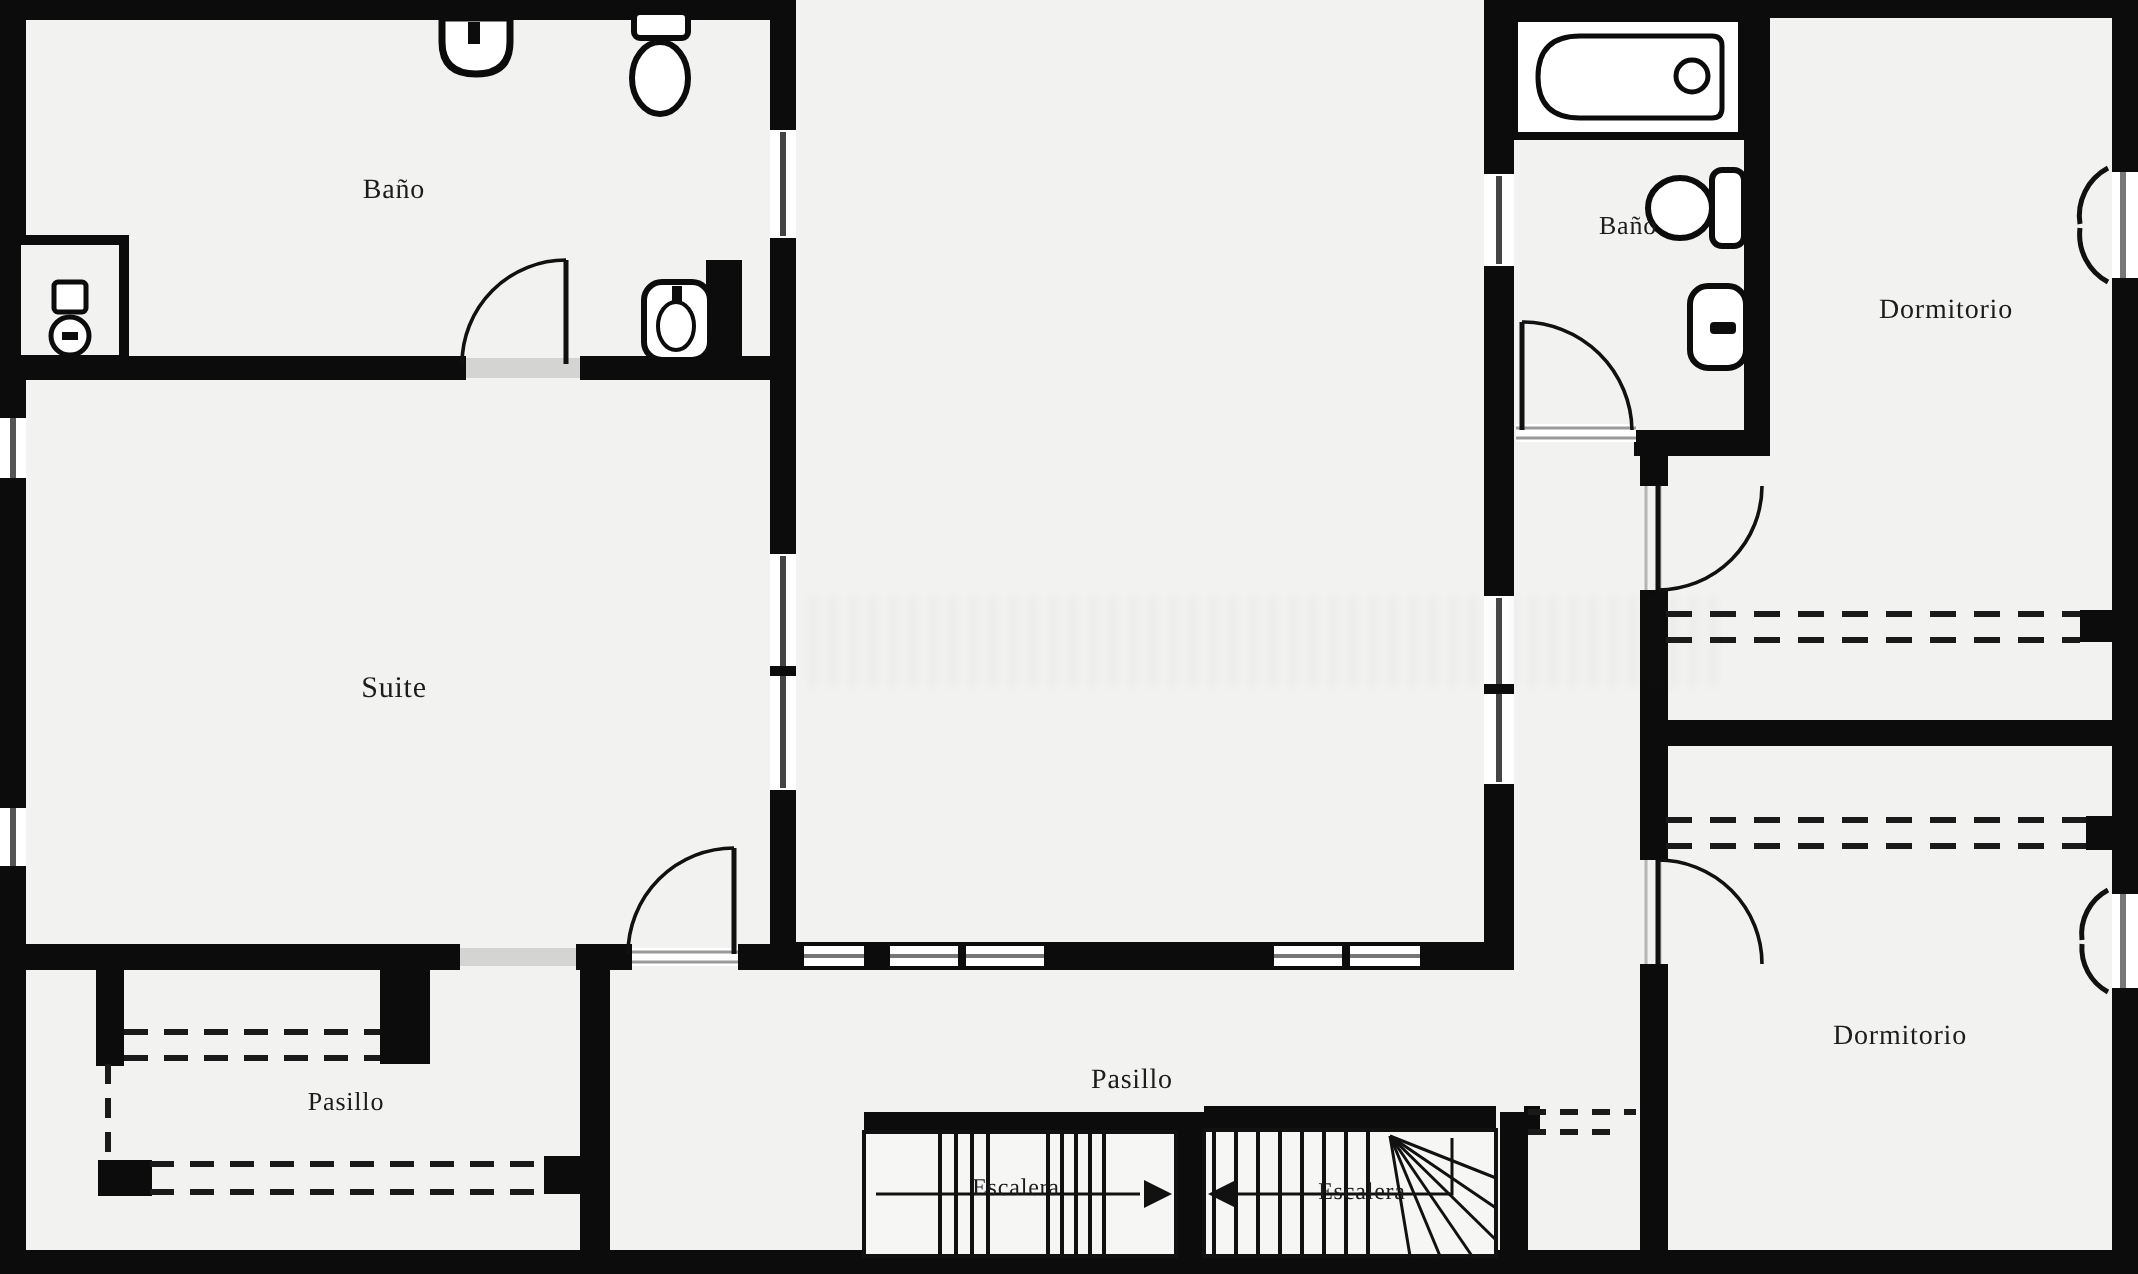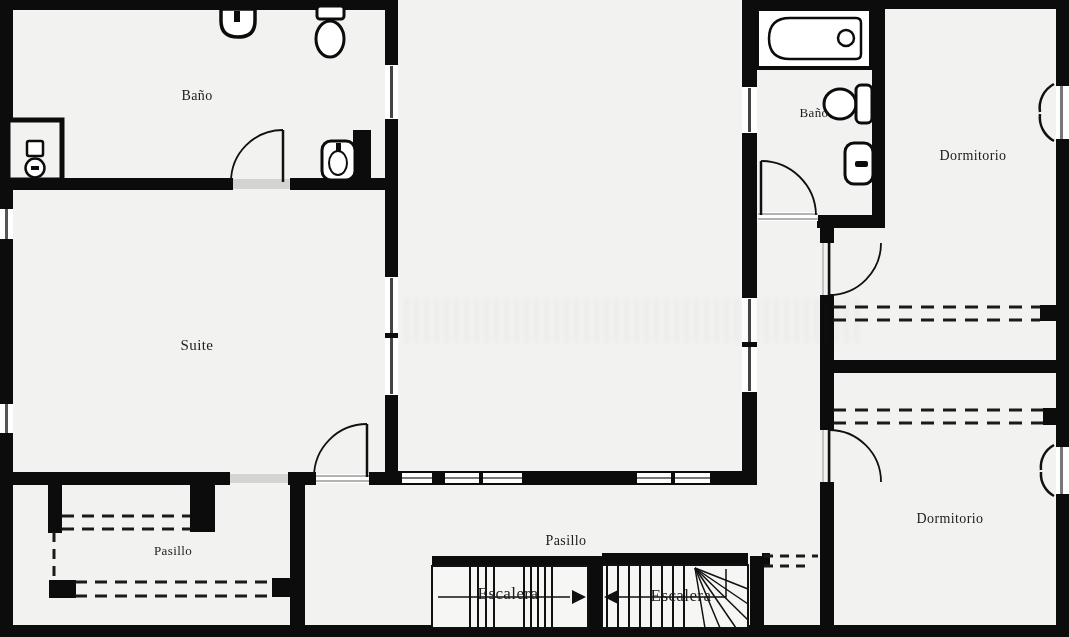--- a/index.html
+++ b/index.html
@@ -15,21 +15,21 @@
     position:absolute;
     transform:translate(-50%,-50%);
     color:#1c1c1c;
     letter-spacing:.4px;
     white-space:nowrap;
     z-index:5;
   }
   .lbl.s15{font-size:15px;margin-top:20px;}
   .lbl.s14{font-size:14px;}
   .lbl.s13{font-size:13px;}
-  .lbl.s12{font-size:17px;}
+  .lbl.s12{font-size:12px;}
   .watermark{
     position:absolute;left:405px;top:298px;width:460px;height:46px;
     background:repeating-linear-gradient(90deg,#555 0 3px,transparent 3px 10px);
     opacity:.05;filter:blur(2px);
     z-index:1;
   }
 </style>
 </head>
 <body>
 

